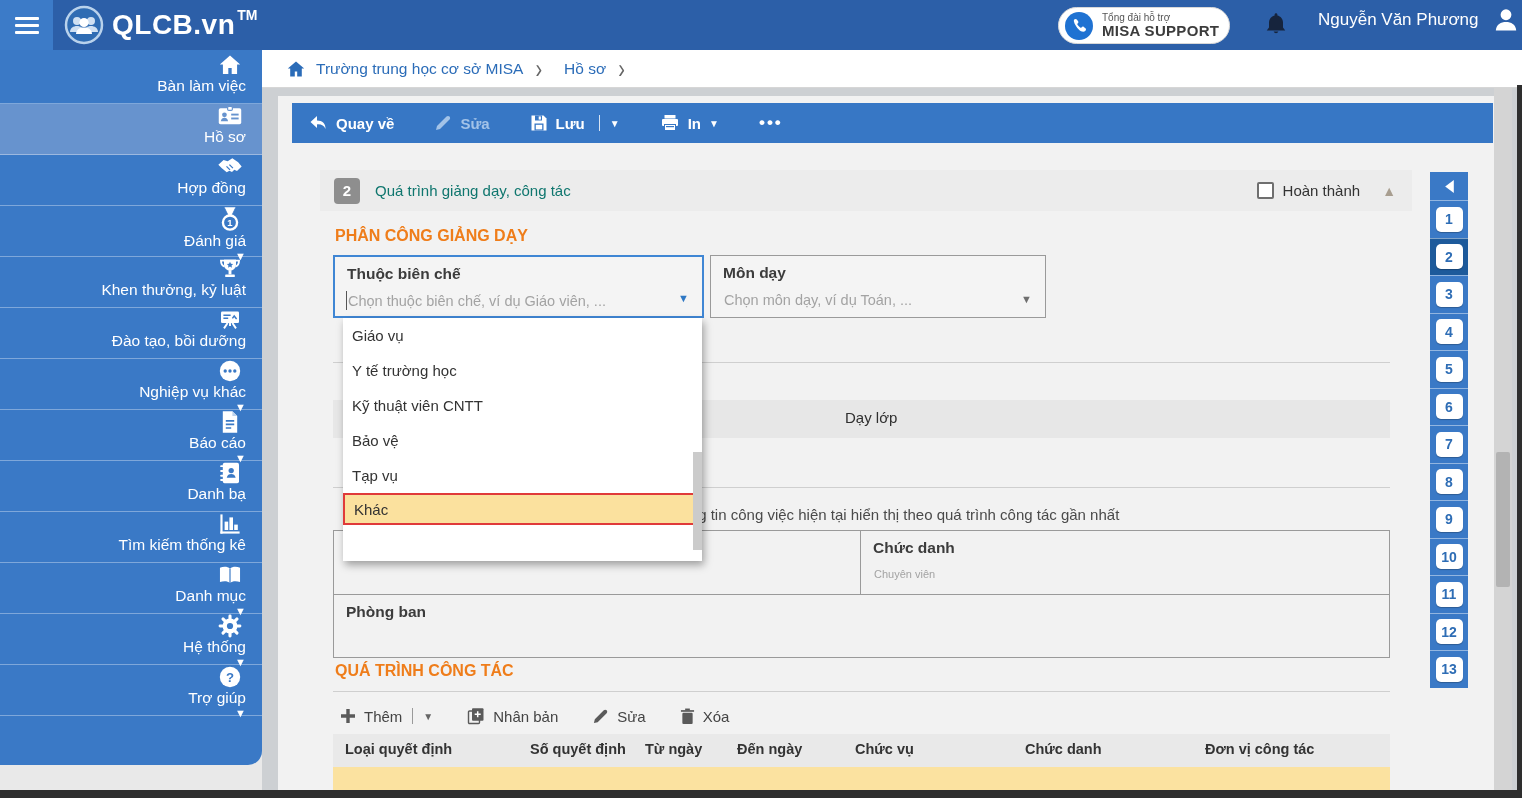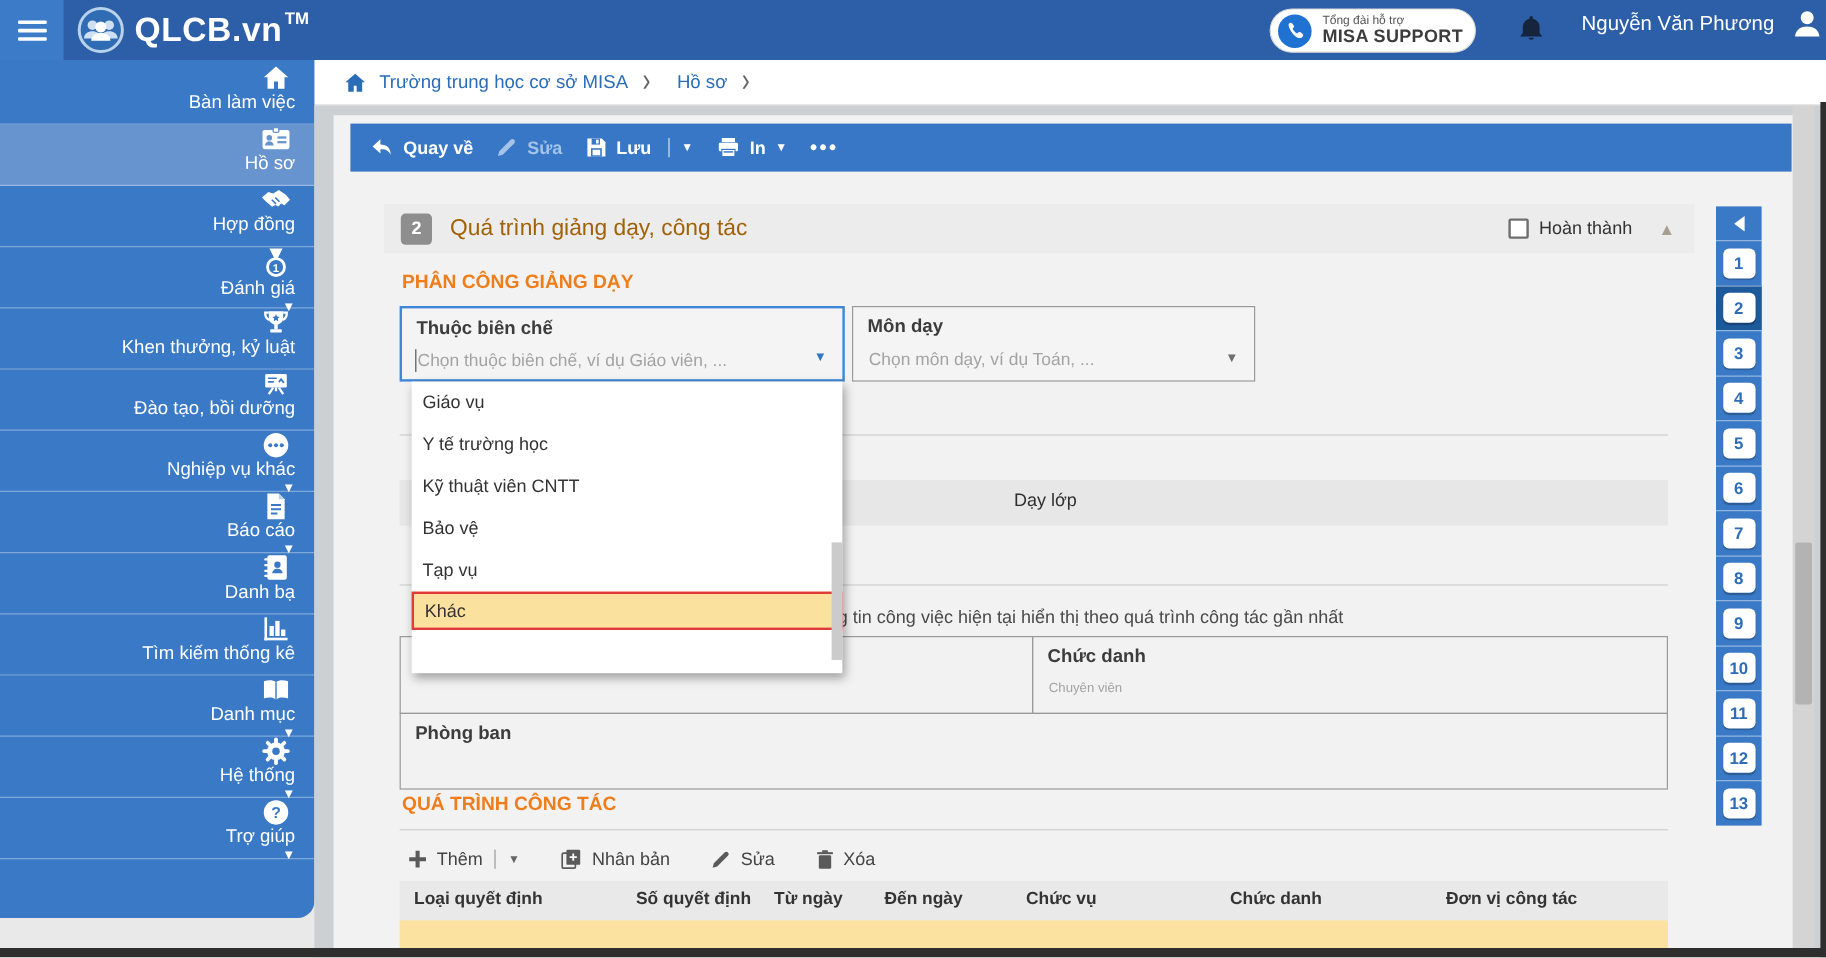--- a/index.html
+++ b/index.html
@@ -40,31 +40,31 @@
   .side-item.active { background:#6793ce; }
   .side-ic { width:32px; display:flex; justify-content:center; }
   .side-label { color:#fff; font-size:15.5px; margin-left:14px; }
   .side-chev { margin-left:auto; color:#fff; font-size:11px; }
 
   
   .page-bg { left:262px; top:88px; width:1260px; height:710px; background:#cdd0d3; }
   .panel { left:278px; top:96px; width:1216px; height:694px; background:#f2f2f2; }
 
   
-  .bluebar { left:292px; top:103px; width:1201px; height:40px; background:#3777c5; display:flex; align-items:center; padding-left:16px; gap:19px; }
+  .bluebar { left:292px; top:103px; width:1201px; height:40px; background:#3777c5; display:flex; align-items:center; padding-left:16px; gap:40px; }
   .tb-btn { display:flex; align-items:center; gap:8px; color:#fff; font-size:15px; font-weight:600; cursor:pointer; }
   .tb-btn.dim { color:#a3c3e8; }
   .tb-divider { width:1px; height:16px; background:rgba(255,255,255,0.8); margin:0 2px 0 6px; }
   .tb-caret { font-size:10px; color:#fff; }
   .tb-more { color:#fff; font-size:17px; font-weight:bold; letter-spacing:2px; cursor:pointer; }
 
   
   .sec-head { left:320px; top:170px; width:1092px; height:41px; background:#ececec; display:flex; align-items:center; padding:0 16px 0 14px; }
   .sec-badge { width:26px; height:26px; background:#8e8e8e; border-radius:4px; color:#fff; font-weight:bold; font-size:15px; display:flex; align-items:center; justify-content:center; }
-  .sec-title { color:#a16207; font-size:19px; margin-left:15px; }
+  .sec-title { color:#0f766e; font-size:15px; margin-left:15px; }
   .sec-right { margin-left:auto; display:flex; align-items:center; }
   .chk { width:17px; height:17px; background:#fff; border:2px solid #6f6f6f; border-radius:2px; cursor:pointer; }
   .chk-label { font-size:15px; color:#333; margin-left:9px; }
   .collapse-ar { color:#a89e90; font-size:14px; margin-left:22px; cursor:pointer; }
 
   .orange-h { color:#ef7d1a; font-weight:bold; font-size:16px; }
 
   
   .fcell { position:absolute; background:#f4f4f4; }
   .fcell .flabel { position:absolute; left:12px; top:8px; font-weight:bold; font-size:15.5px; color:#3c3c3c; }

